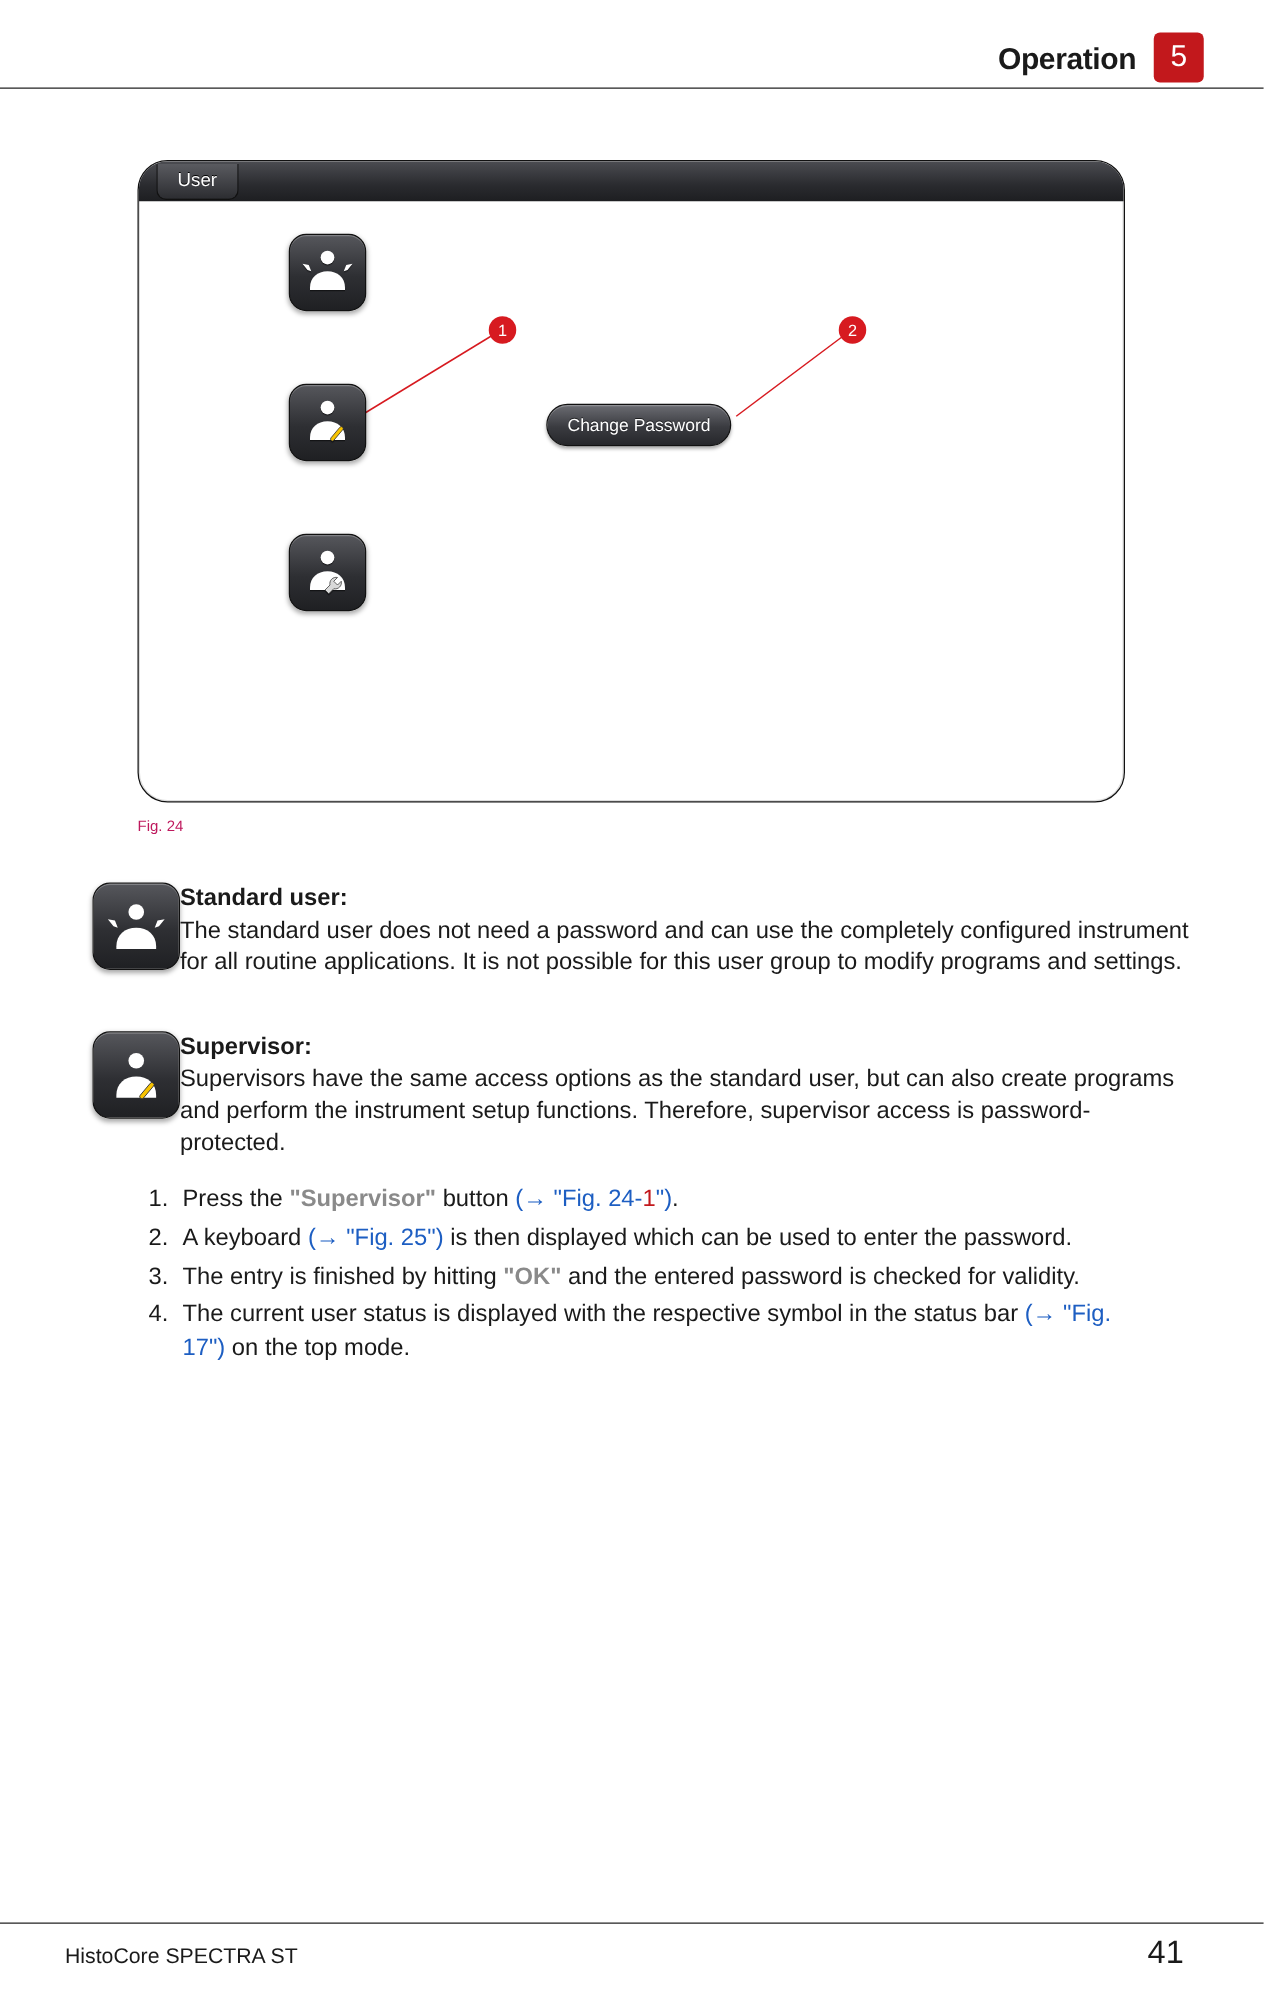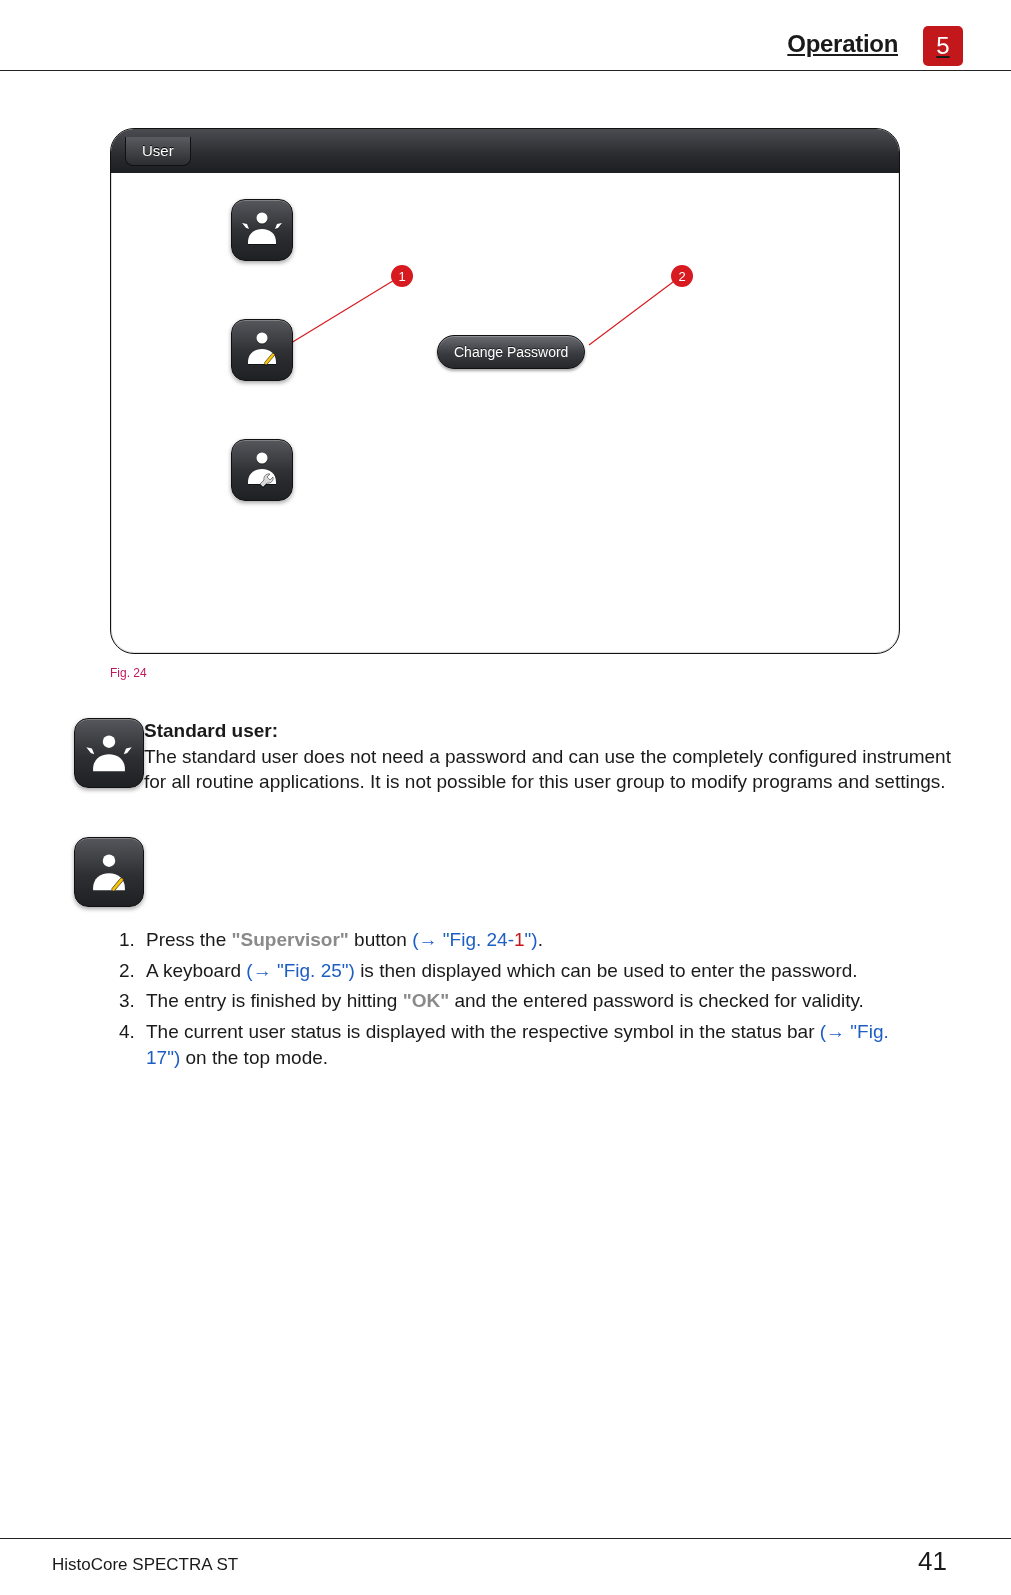--- a/index.html
+++ b/index.html
@@ -12,24 +12,23 @@
       position: relative;
     }
     .page {
       padding: 26px 48px 0 52px;
       position: relative;
       height: 100%;
     }
     .header-bar {
       display: flex;
       justify-content: flex-end;
-      align-items: flex-start;
-      gap: 25px;
+      align-items: center;
+      gap: 14px;
       margin-bottom: 8px;
-      text-decoration: underline;
     }
     .header-title {
       font-size: 24px;
       font-weight: 700;
       font-stretch: condensed;
       letter-spacing: -0.3px;
       line-height: 28px;
       padding-top: 4px;
     }
     .chapter-box {
@@ -60,21 +59,21 @@
     }
     .panel {
       background: #fff;
       border: 1.5px solid #111;
       border-radius: 24px;
       overflow: hidden;
       box-shadow: 0 0 0 1px #ddd inset;
     }
     .panel-header {
       background: linear-gradient(#4b4c51, #2a2b2f 60%, #1d1e21);
-      height: 44px;
+      height: 32px;
       display: flex;
       align-items: center;
     }
     .panel-tab {
       margin-left: 14px;
       color: #fff;
       background: linear-gradient(#5a5b60,#2c2d31);
       border: 1px solid #111;
       border-top: none;
       border-radius: 0 0 8px 8px;
@@ -303,20 +302,25 @@
 
   <div class="role-block">
     <div class="role-icon">
       <svg width="50" height="50" viewBox="0 0 44 44">
         <g fill="#fff">
           <circle cx="22" cy="12" r="5.5"></circle>
           <path d="M8 36c0-8 6-13 14-13s14 5 14 13v2H8z"></path>
         </g>
         <rect x="28" y="26" width="3" height="14" rx="1.5" transform="rotate(40 29.5 33)" fill="#f8c300" stroke="#333" stroke-width="0.6"></rect>
       </svg>
+    </div>
+    <div class="role-text">
+      <span class="role-title">Supervisor:</span>
+      <br>
+      <span>Supervisors have the same access options as the standard user, but can also create programs and perform the instrument setup functions. Therefore, supervisor access is password-protected.</span>
     </div>
   </div>
 
 
   <ol class="steps">
     <li>
       <span>Press the </span><span class="grey-bold">"Supervisor"</span><span> button </span><span class="link"><span>(→ "Fig. 24-</span><span class="link-red">1</span><span>")</span></span><span>.</span>
     </li>
     <li>
       <span>A keyboard </span><span class="link">(→ "Fig. 25")</span><span> is then displayed which can be used to enter the password.</span>

